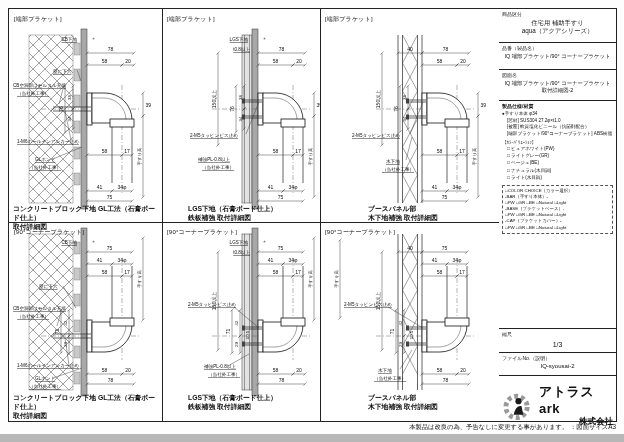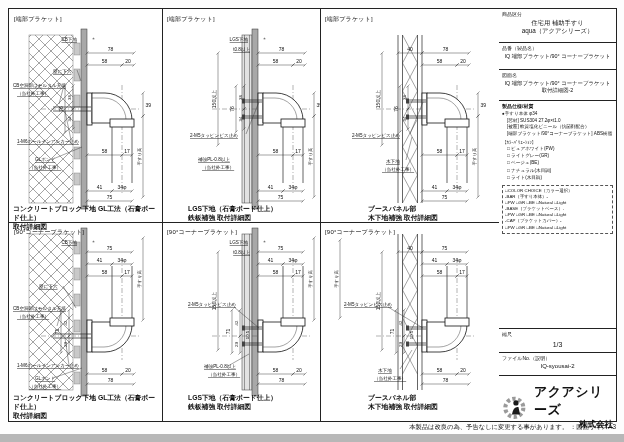--- a/index.html
+++ b/index.html
@@ -709,21 +709,21 @@
       <div class="tbval" style="font-size:6px">IQ-syousai-2</div>
     </div>
     <div class="tbrow" style="height:44px;border-bottom:none">
       <div class="logo">
         <svg width="34" height="34" viewBox="0 0 34 34">
           <circle cx="15" cy="18" r="11" fill="none" stroke="#9a9a9a" stroke-width="5" stroke-dasharray="4 3"></circle>
           <circle cx="17" cy="12" r="3.2" fill="#1a1a1a"></circle>
           <path d="M12 26 Q14 16 20 17 L22 26 Z" fill="#1a1a1a"></path>
         </svg>
         <div>
-          <div class="co1">アクアシリーズ</div>
+          <div class="co1">アトラスark</div>
           <div class="co2">株式会社</div>
         </div>
       </div>
     </div>
   </div>
 </div>
 
 <div class="note">本製品は改良の為、予告なしに変更する事があります。 ：図面サイズA3</div>
 <div class="botbar"></div>
 

